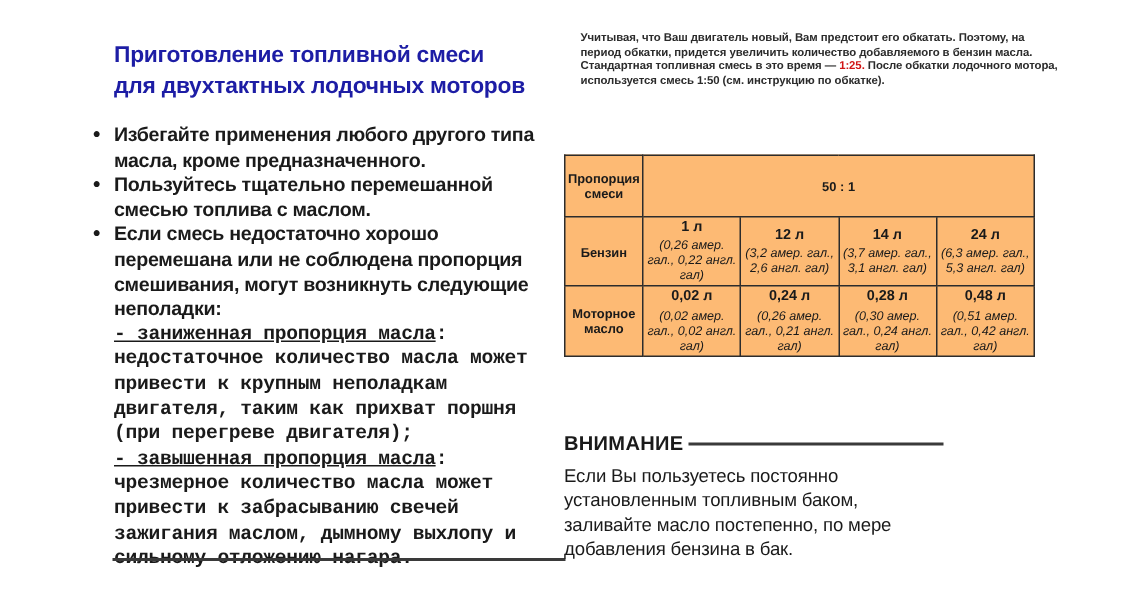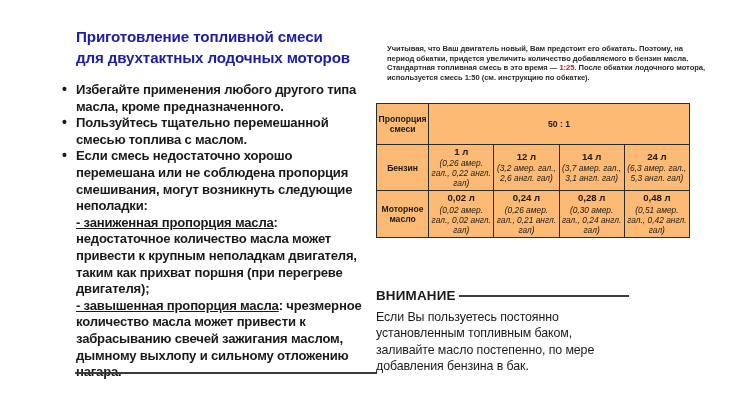--- a/index.html
+++ b/index.html
@@ -57,39 +57,40 @@
     left: 0;
     top: -1px;
     font-size: 14px;
   }
   .sub-block {
     font-weight: bold;
     font-size: 13.1px;
     line-height: 16.6px;
     letter-spacing: -0.2px;
     padding-left: 14px;
+    font-family: Liberation Mono, monospace;
   }
   .sub-block .lead {
     text-decoration: underline;
     text-underline-offset: 1px;
   }
   .rule-left {
     position: absolute;
     left: 75px;
     top: 372px;
     width: 302px;
     height: 0;
     border-top: 2px solid #3a3a3a;
   }
 
   
   .right-col {
     position: absolute;
     left: 387px;
-    top: 44px;
+    top: 20px;
     width: 320px;
   }
   .intro {
     font-size: 7.6px;
     line-height: 9.6px;
     font-weight: bold;
     color: #2b2b2b;
     letter-spacing: -0.05px;
     margin: 0;
   }

